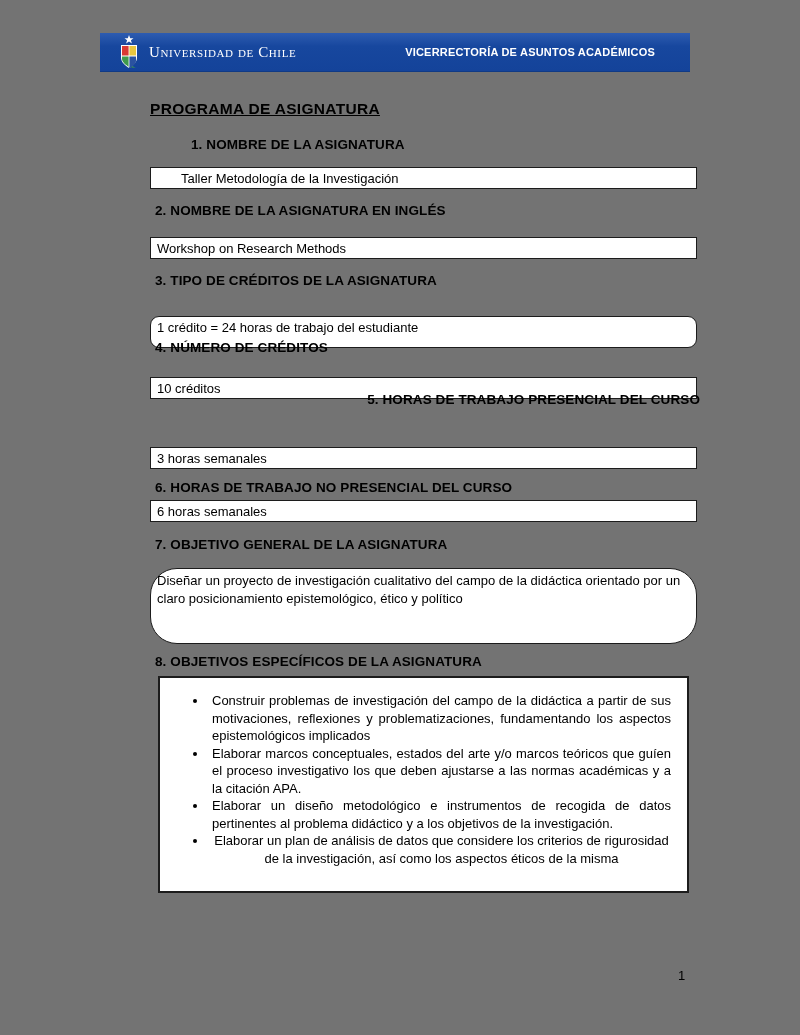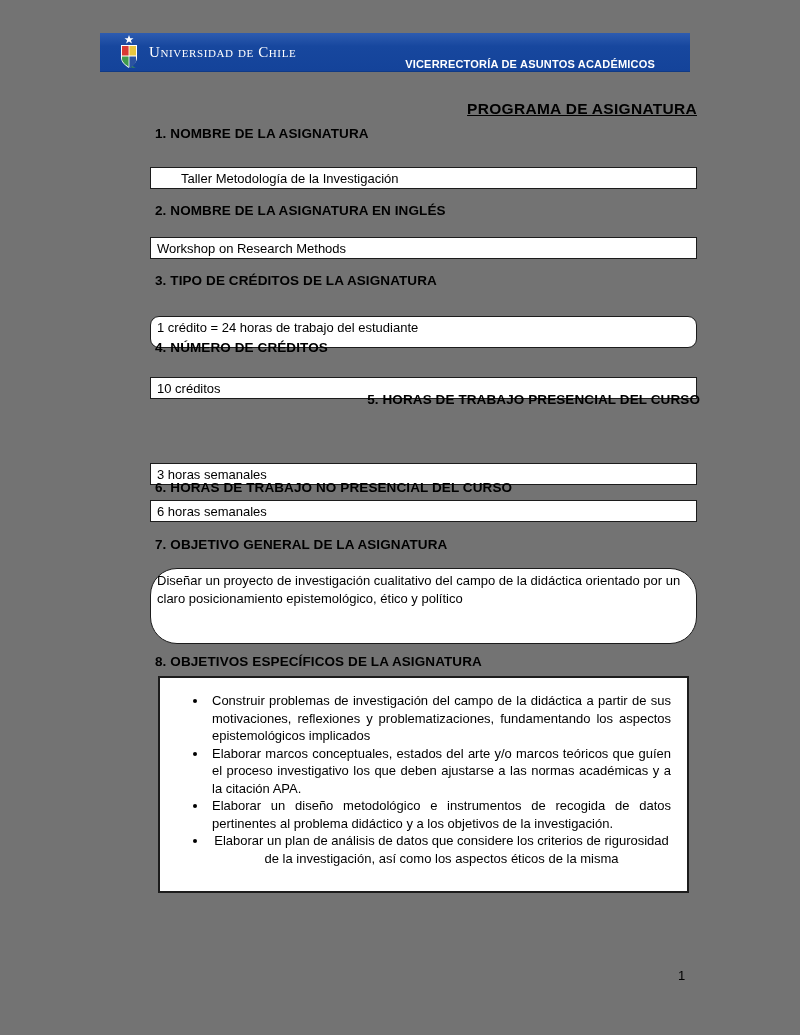--- a/index.html
+++ b/index.html
@@ -36,54 +36,54 @@
     align-items: center;
     font-family: "Liberation Serif", serif;
     font-variant: small-caps;
     font-size: 15px;
     letter-spacing: 0.6px;
     color: #ffffff;
     white-space: nowrap;
   }
   .dept {
     position: absolute;
-    right: 35px; top: 12px;
+    right: 35px; top: 0;
     height: 38px;
     display: flex;
     align-items: center;
     font-size: 11px;
     font-weight: bold;
     letter-spacing: 0.2px;
     color: #ffffff;
     white-space: nowrap;
   }
 
   
   .doc-title {
     position: absolute;
     left: 150px; top: 100px;
     width: 547px;
-    text-align: right;
+    text-align: left;
     font-size: 15.5px;
     font-weight: bold;
     letter-spacing: 0.3px;
     text-decoration: underline;
   }
 
   
   .sec-h {
     position: absolute;
     left: 155px;
     width: 545px;
     font-size: 13.5px;
     font-weight: bold;
     letter-spacing: 0.1px;
     white-space: nowrap;
   }
-  .h1 { top: 126px; }
+  .h1 { top: 137px; margin-left: 36px; }
   .h2 { top: 203px; }
   .h3 { top: 273px; }
   .h4 { top: 340px; }
   .h5 { top: 392px; text-align: right; }
   .h6 { top: 480px; }
   .h7 { top: 537px; }
   .h8 { top: 654px; }
 
   
   .box {
@@ -94,21 +94,21 @@
     border: 1px solid #1c1c1c;
     font-size: 13px;
     line-height: 17px;
     padding: 2px 8px 2px 6px;
     background: #fff;
   }
   .b1 { top: 167px; height: 22px; padding-left: 30px; }
   .b2 { top: 237px; height: 22px; }
   .b3 { top: 316px; height: 32px; border-radius: 9px; }
   .b4 { top: 377px; height: 22px; }
-  .b5 { top: 447px; height: 22px; margin-top: 16px; }
+  .b5 { top: 447px; height: 22px; }
   .b6 { top: 500px; height: 22px; }
   .b7 { top: 568px; height: 76px; line-height: 18px; padding-top: 3px; border-radius: 27px; }
   .b8 {
     top: 676px; height: 217px;
     left: 158px; width: 531px;
     border: 2px solid #1c1c1c;
     padding: 14px 10px 0 0;
     line-height: 17.5px;
   }
   .b8 ul {

